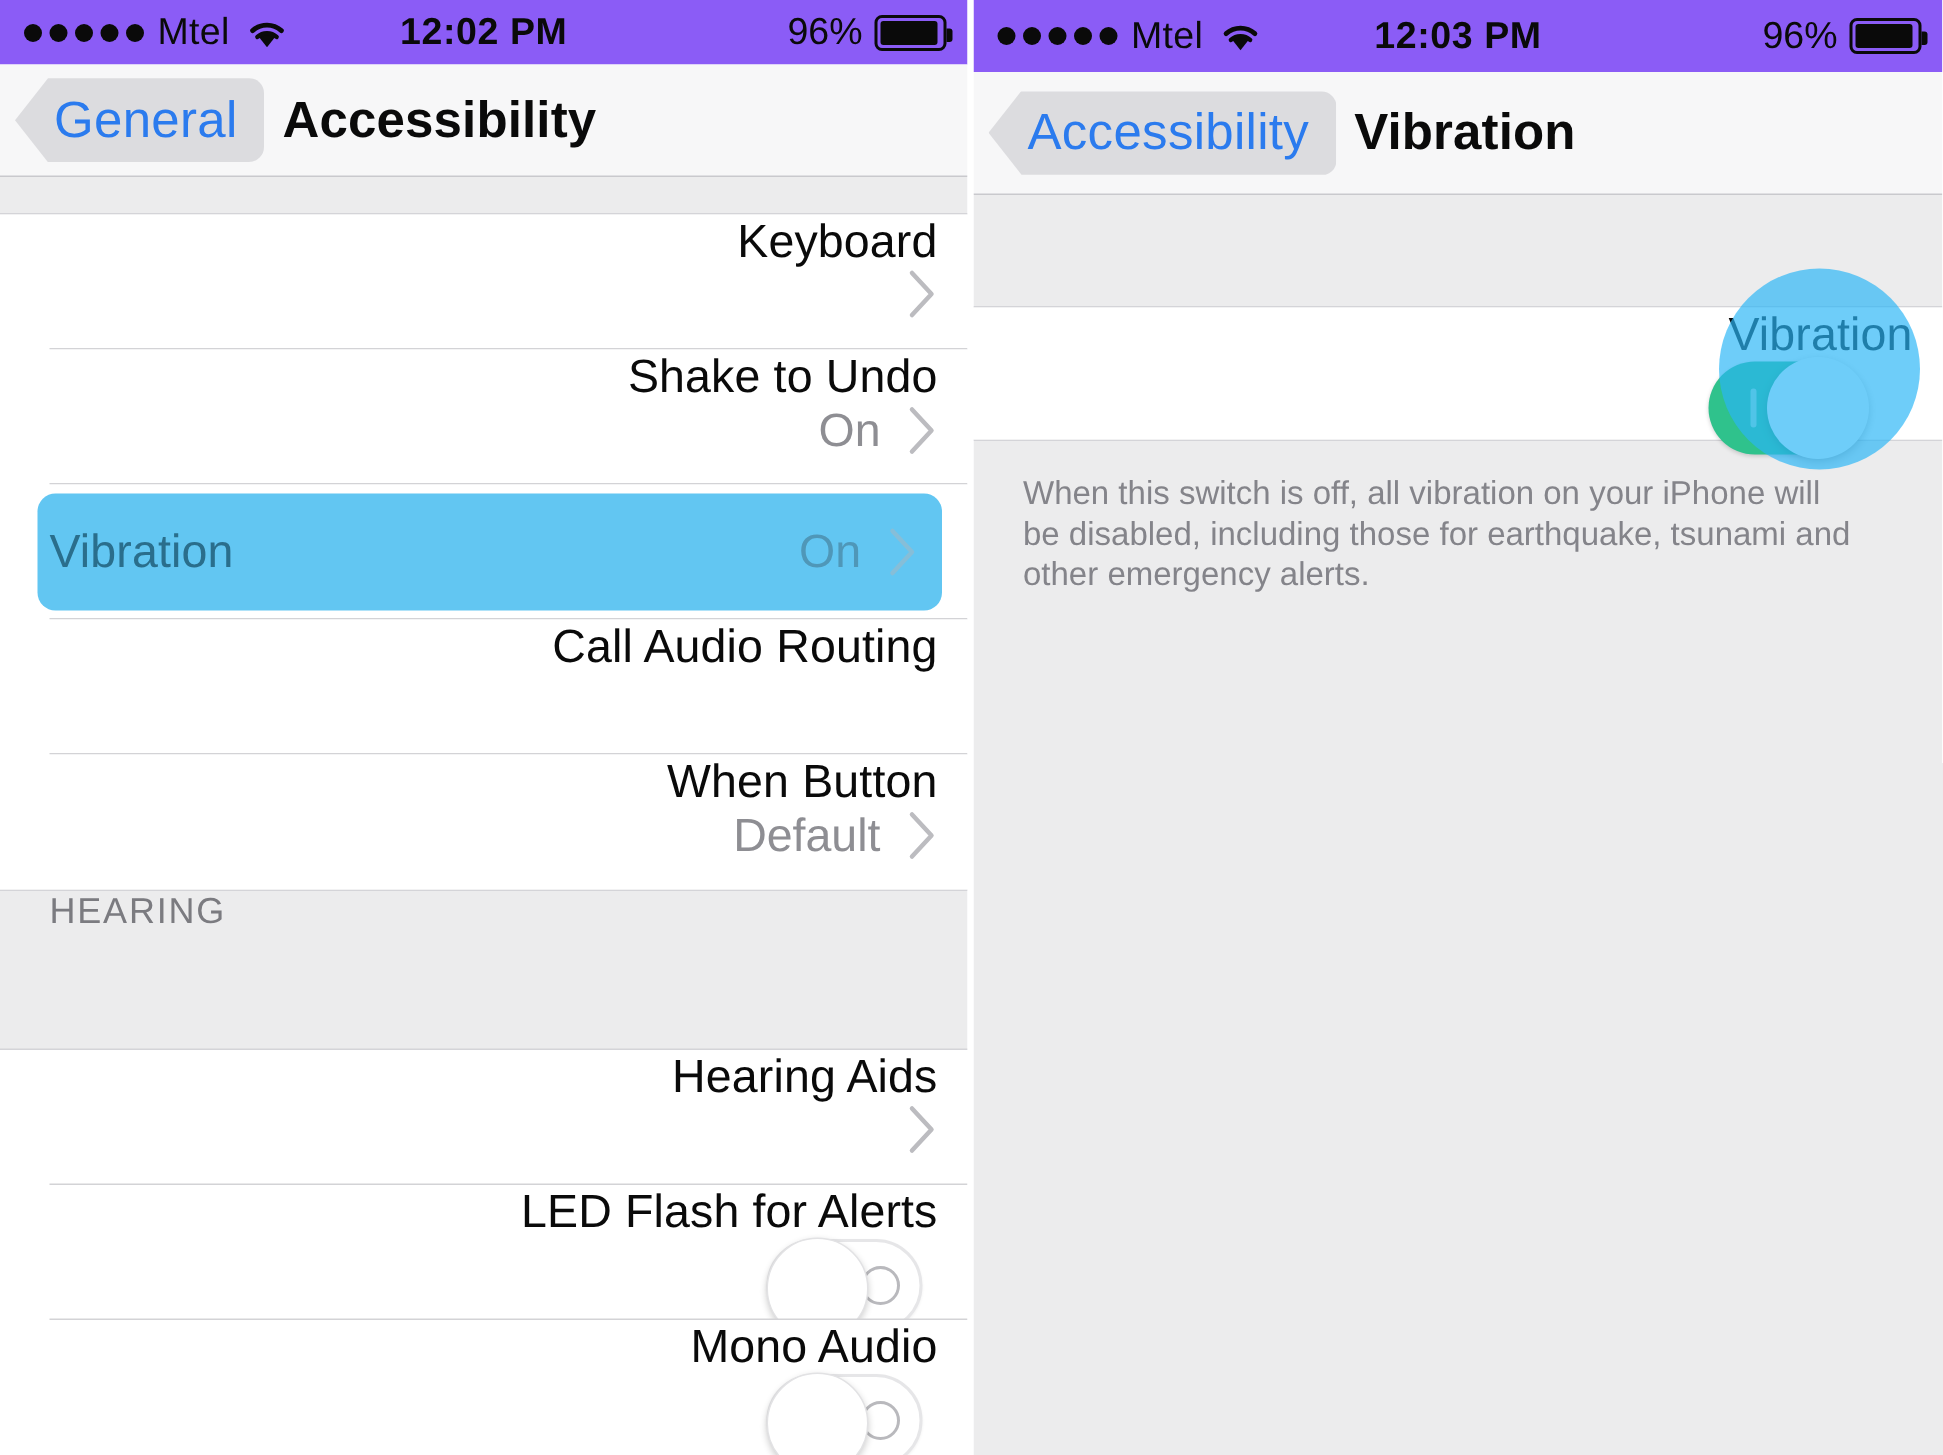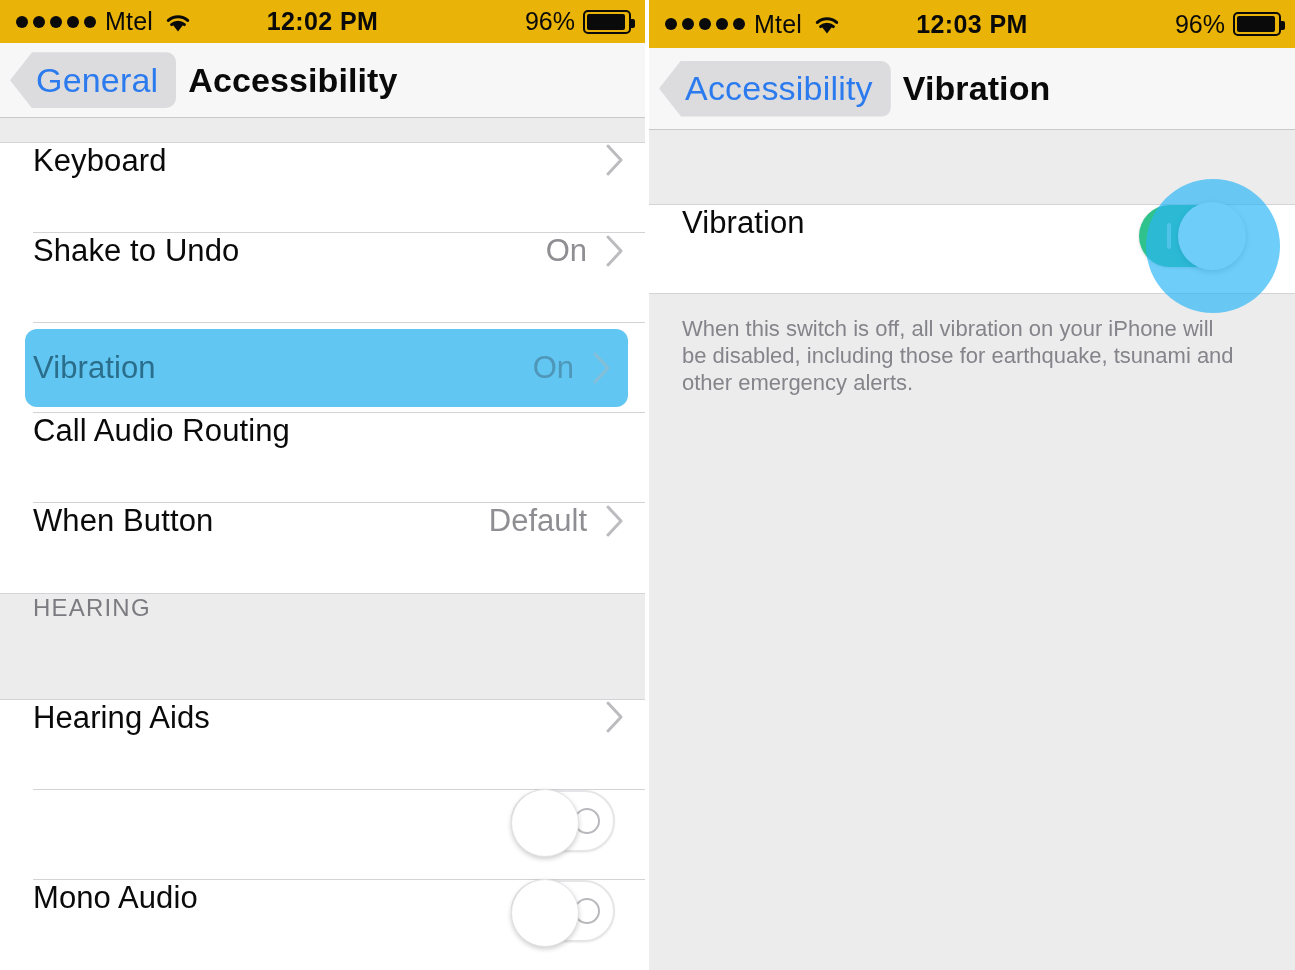--- a/index.html
+++ b/index.html
@@ -12,21 +12,21 @@
   .screens { display: flex; width: 1295px; height: 970px; }
 
   .phone { position: relative; height: 970px; overflow: hidden; background: #ffffff; }
   .phone.left  { width: 645px; }
   .gutter      { width: 4px; height: 970px; background: #ffffff; }
   .phone.right { width: 646px; }
 
   
   .statusbar {
     height: 48px;
-    background: #eab308;
+    background: #8b5cf6;
     display: flex; align-items: center;
     position: relative;
     padding: 0 14px 0 16px;
   }
   .sb-left { display: flex; align-items: center; gap: 9px; }
   .dots { display: flex; gap: 5px; align-items: center; }
   .dot { width: 12px; height: 12px; border-radius: 50%; background: #0a0a0a; }
   .carrier {
     font-size: 25px; color: #0a0a0a; letter-spacing: .2px;
     font-family: "Liberation Sans", sans-serif;
@@ -84,23 +84,24 @@
     border-bottom: 1px solid #d4d4d8;
     display: flex; 
     padding: 0 0 16px 33px;
   }
   .sectionhdr .txt { font-size: 24px; color: #7b7b80; letter-spacing: 1.2px; }
 
   .row {
     position: relative;
     height: 90px;
     background: #ffffff;
-    display: flex; align-items: flex-start;
+    display: flex; align-items: flex-end;
     padding: 0 20px 0 33px;
     cursor: pointer;
+    flex-direction: column;
   }
   .row .sep {
     position: absolute; left: 33px; right: 0; bottom: 0; height: 1px; background: #d3d3d6;
   }
   .row:last-child .sep { display: none; }
   .row .title { font-size: 31px; color: #0a0a0a; letter-spacing: .1px; }
   .row .right {
     margin-left: auto; display: flex; align-items: center; gap: 18px;
   }
   .row .value { font-size: 31px; color: #8e8e93; }
@@ -277,20 +278,21 @@
         <span class="title">Hearing Aids</span>
         <span class="right">
           <svg class="chev" width="20" height="34" viewBox="0 0 20 34">
               <path d="M3 3 L16 17 L3 31" stroke="#bcbcc0" stroke-width="3" fill="none" stroke-linecap="round" stroke-linejoin="round"></path>
             </svg>
         </span>
         <span class="sep"></span>
       </div>
 
       <div class="row">
+        <span class="title">LED Flash for Alerts</span>
         <span class="right" style="padding-right:10px">
           <span class="toggle-off">
             <span class="minicircle"></span>
             <span class="knob"></span>
           </span>
         </span>
         <span class="sep"></span>
       </div>
 
       <div class="row">

